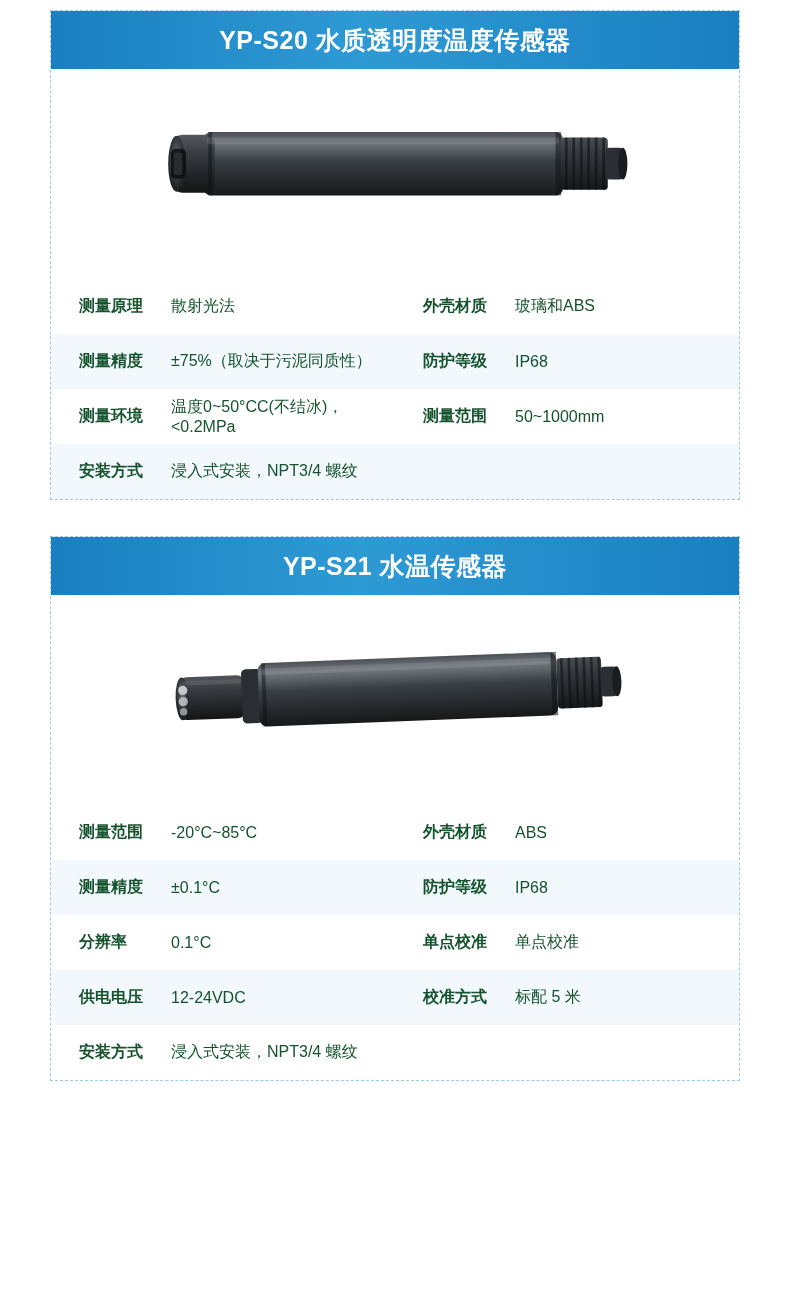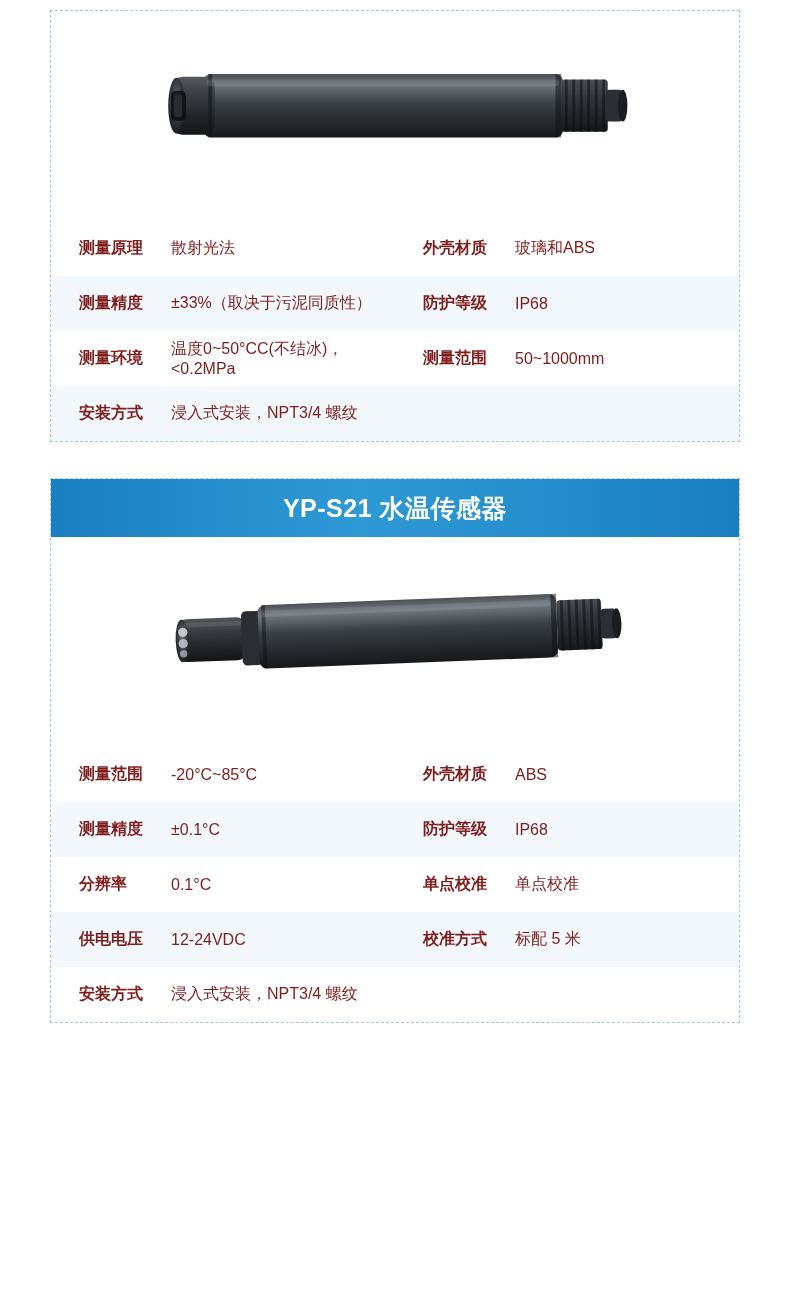--- a/index.html
+++ b/index.html
@@ -58,21 +58,21 @@
     table-layout: fixed;
   }
   .spec-table tr { height: 55px; }
   .spec-table tr:nth-child(odd) { background: #ffffff; }
   .spec-table tr:nth-child(even) { background: #f2f8fc; }
 
   .spec-table td {
     padding: 0 0 0 8px;
     vertical-align: middle;
     font-size: 16px;
-    color: #7f1d1d;
+    color: #14532d;
   }
   .lbl {
     color: #1f7fc4;
     font-weight: bold;
     font-size: 16px;
     width: 110px;
     padding-left: 28px !important;
     white-space: nowrap;
   }
   .val {
@@ -88,20 +88,23 @@
 </style>
 </head>
 <body>
 
 <div class="page">
 
   <div class="top-gap"></div>
 
   <div class="product-card">
 
+    <div class="card-header">
+      <span>YP-S20 水质透明度温度传感器</span>
+    </div>
 
     <div class="product-image-area">
       <svg class="sensor-wrap" width="520" height="150" viewBox="0 0 520 150">
         <defs>
           <linearGradient id="bodyGrad1" x1="0" y1="0" x2="0" y2="1">
             <stop offset="0%" stop-color="#4c5055"></stop>
             <stop offset="18%" stop-color="#6e7479"></stop>
             <stop offset="45%" stop-color="#3b4044"></stop>
             <stop offset="78%" stop-color="#25282b"></stop>
             <stop offset="100%" stop-color="#17191b"></stop>
@@ -154,21 +157,21 @@
     <table class="spec-table">
       <tbody>
         <tr>
           <td class="lbl">测量原理</td>
           <td class="val">散射光法</td>
           <td class="lbl lbl2">外壳材质</td>
           <td class="val val2">玻璃和ABS</td>
         </tr>
         <tr>
           <td class="lbl">测量精度</td>
-          <td class="val">±33%（取决于污泥同质性）</td>
+          <td class="val">±75%（取决于污泥同质性）</td>
           <td class="lbl lbl2">防护等级</td>
           <td class="val val2">IP68</td>
         </tr>
         <tr>
           <td class="lbl">测量环境</td>
           <td class="val">温度0~50°CC(不结冰)，&lt;0.2MPa</td>
           <td class="lbl lbl2">测量范围</td>
           <td class="val val2">50~1000mm</td>
         </tr>
         <tr>

